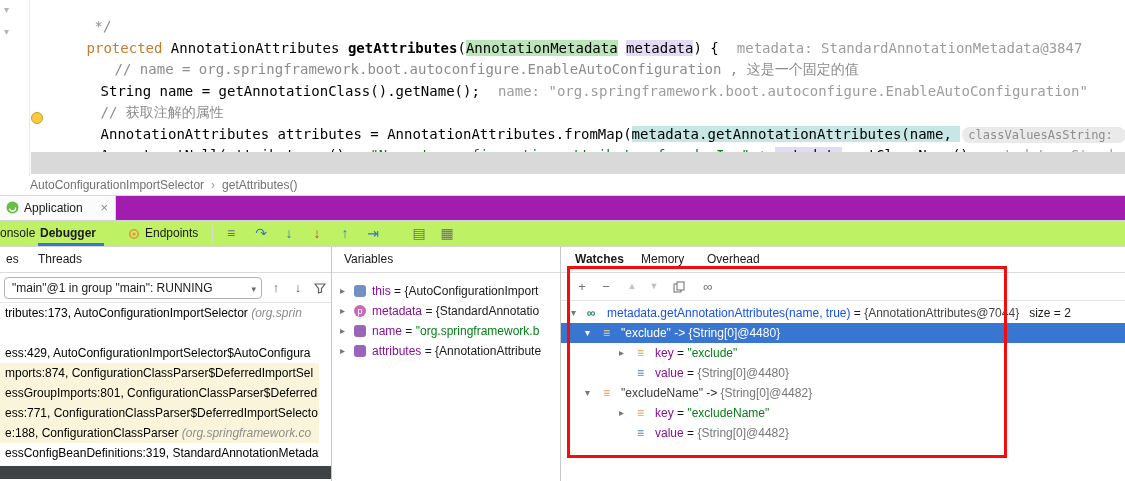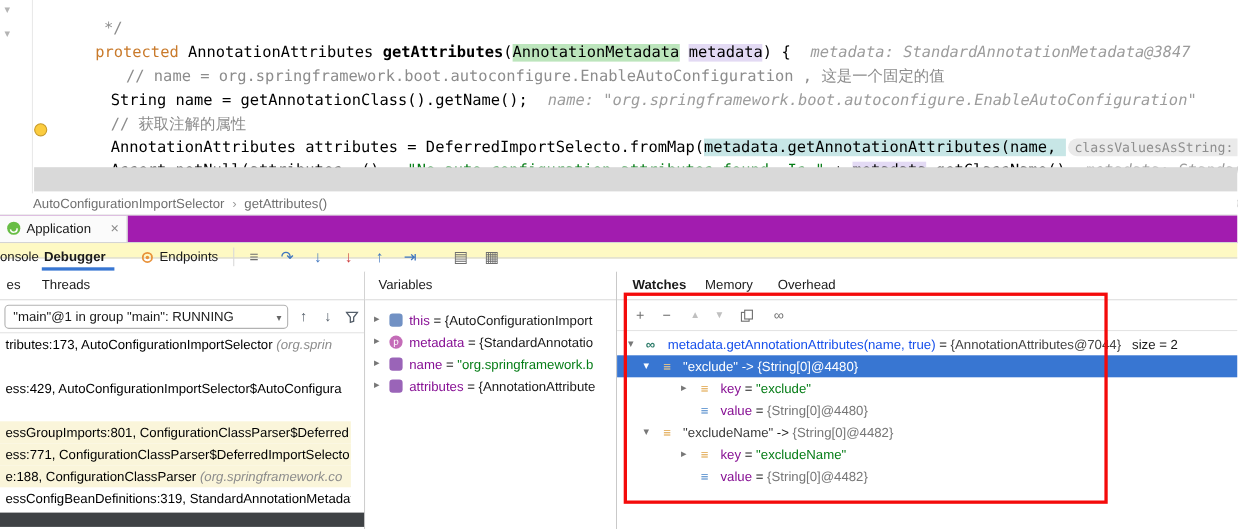--- a/index.html
+++ b/index.html
@@ -14,36 +14,36 @@
   .bulb{position:absolute;left:31px;top:112px;width:12px;height:12px;border-radius:50%;background:#fbcc3f;border:1px solid #c89b2a}
   .cl{position:absolute;height:21px;line-height:21px;font:14px "DejaVu Sans Mono","Liberation Mono",monospace;white-space:pre;color:#000}
   .kw{color:#c97a2b}
   .cmt{color:#8c8c8c}
   .str{color:#067d17}
   .mth{font-weight:bold}
   .hlg{background:#bce5bc}
   .hlp{background:#e3daf4}
   .teal{background:#c7e6e6}
   .chip{background:#eaeaea;border-radius:8px;padding:1px 6px;font-size:12px;color:#8e8e8e;margin:16px 2px}
-  .hint{color:#9c9c9c;font-style:italic;margin-left:18px}
+  .hint{color:#9c9c9c;margin-left:18px}
   .execband{position:absolute;left:31px;right:0;top:152px;height:22px;background:#d9d9d9;font:14px "DejaVu Sans Mono","Liberation Mono",monospace;line-height:22px;white-space:pre;padding-left:33px;color:#000}
 
   
   #breadcrumbs{position:absolute;left:0;top:176px;width:100%;height:20px;background:#fff;border-bottom:1px solid #dadada;font-size:12px;color:#707070;line-height:19px;padding-left:30px}
   .bc-sep{margin:0 7px;color:#9a9a9a}
 
   
   #tabbar{position:absolute;left:0;top:196px;width:100%;height:25px;background:#a21caf;border-bottom:1px solid #d4d4d4}
   .wtab{position:absolute;left:0;top:0;height:24px;width:116px;background:#fbfbfb;border-right:1px solid #d4d4d4;font-size:12px;line-height:24px}
   .wtab svg{position:absolute;left:6px;top:5px}
   .wtab .lbl{position:absolute;left:24px;color:#1a1a1a}
   .wtab .x{position:absolute;right:7px;top:0;color:#8a8a8a;font-size:13px}
 
   
-  #debugbar{position:absolute;left:0;top:221px;width:100%;height:14px;background:#fef9c3;border-bottom:1px solid #d4d4d4;font-size:12px}
+  #debugbar{position:absolute;left:0;top:221px;width:100%;height:26px;background:#bef264;border-bottom:1px solid #d4d4d4;font-size:12px}
   .db-item{position:absolute;top:0;line-height:25px;color:#1a1a1a}
   .db-underline{position:absolute;left:38px;top:22px;width:66px;height:3px;background:#3876d2}
   .vsep{position:absolute;top:4px;width:1px;height:17px;background:#d9d9d9}
   .tbi{position:absolute;top:0;line-height:25px;font-size:14px;text-align:center;width:18px}
   .tbi.grey{color:#6e6e6e}
   .tbi.blue{color:#4076bf}
   .tbi.red{color:#ce4040}
 
   
   .panel{position:absolute;top:247px;bottom:0;background:#fff}
@@ -129,21 +129,21 @@
 
     <div class="cl" style="top:67px;left:50px">
       <span>String name = getAnnotationClass().getName();</span><span class="hint">name: "org.springframework.boot.autoconfigure.EnableAutoConfiguration"</span>
     </div>
 
     <div class="cl" style="top:88px;left:50px">
       <span class="cmt">// 获取注解的属性</span>
     </div>
 
     <div class="cl" style="top:110px;left:50px">
-      <span>AnnotationAttributes attributes = DeferredImportSelecto.fromMap(</span><span class="teal">metadata.getAnnotationAttributes(name, </span><span class="chip">classValuesAsString: </span>
+      <span>AnnotationAttributes attributes = AnnotationAttributes.fromMap(</span><span class="teal">metadata.getAnnotationAttributes(name, </span><span class="chip">classValuesAsString: </span>
     </div>
 
     <div class="cl" style="top:131px;left:50px">
       <span>Assert.notNull(attributes, () </span><span>→</span><span> </span><span class="str">"No auto-configuration attributes found. Is "</span><span> + </span><span class="hlp">metadata</span><span>.getClassName()</span><span class="hint">metadata: StandardAnnotation</span>
     </div>
 
     <div class="execband">
       <span>+ </span><span class="str">" annotated with "</span><span> + ClassUtils.getShortName(name) + </span><span class="str">"?"</span><span>);</span><span class="hint">name: "org.springframework.boot.autoconfigure.EnableAutoConfiguratio</span>
     </div>
   </section>
@@ -194,20 +194,21 @@
         <span class="chev">▾</span>
       </div>
       <span class="ft-icon" style="left:268px">↑</span>
       <span class="ft-icon" style="left:290px">↓</span>
       <svg style="position:absolute;left:314px;top:9px" width="12" height="12" viewBox="0 0 12 12">
           <path d="M1 2h10L7.5 6.5V10l-3 1V6.5z" fill="none" stroke="#56606b" stroke-width="1.2"></path>
         </svg>
     </div>
     <div class="frame" style="top:56px"><span>tributes:173, AutoConfigurationImportSelector </span><span class="pkg">(org.sprin</span></div>
     <div class="frame" style="top:96px"><span>ess:429, AutoConfigurationImportSelector$AutoConfigura</span></div>
+    <div class="frame lib" style="top:116px"><span>mports:874, ConfigurationClassParser$DeferredImportSel</span></div>
     <div class="frame lib" style="top:136px"><span>essGroupImports:801, ConfigurationClassParser$Deferred</span></div>
     <div class="frame lib" style="top:156px"><span>ess:771, ConfigurationClassParser$DeferredImportSelecto</span></div>
     <div class="frame lib" style="top:176px"><span>e:188, ConfigurationClassParser </span><span class="pkg">(org.springframework.co</span></div>
     <div class="frame" style="top:196px"><span>essConfigBeanDefinitions:319, StandardAnnotationMetadata</span></div>
     <div class="fscroll"></div>
   </div>
 
   <div class="panel" id="variables-panel">
     <div class="phead">
       <span class="ptab" style="left:12px">Variables</span>

